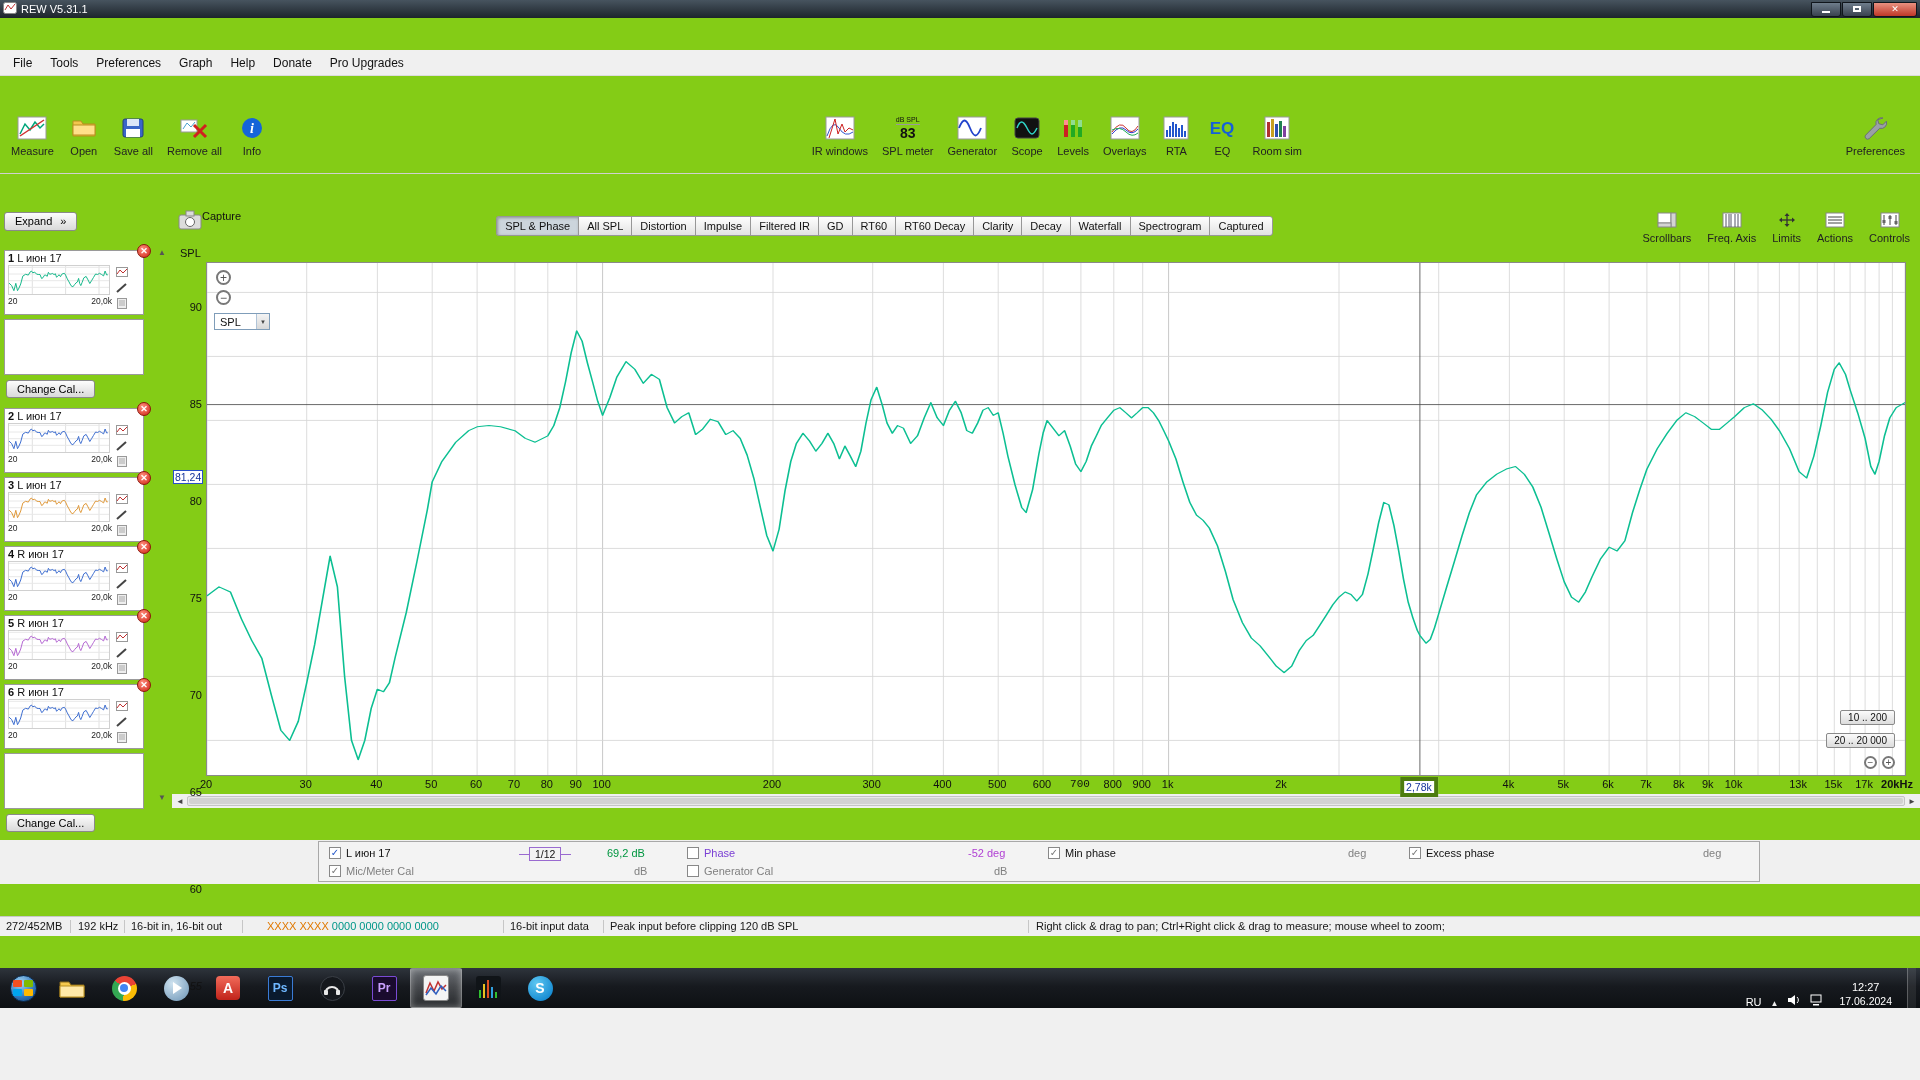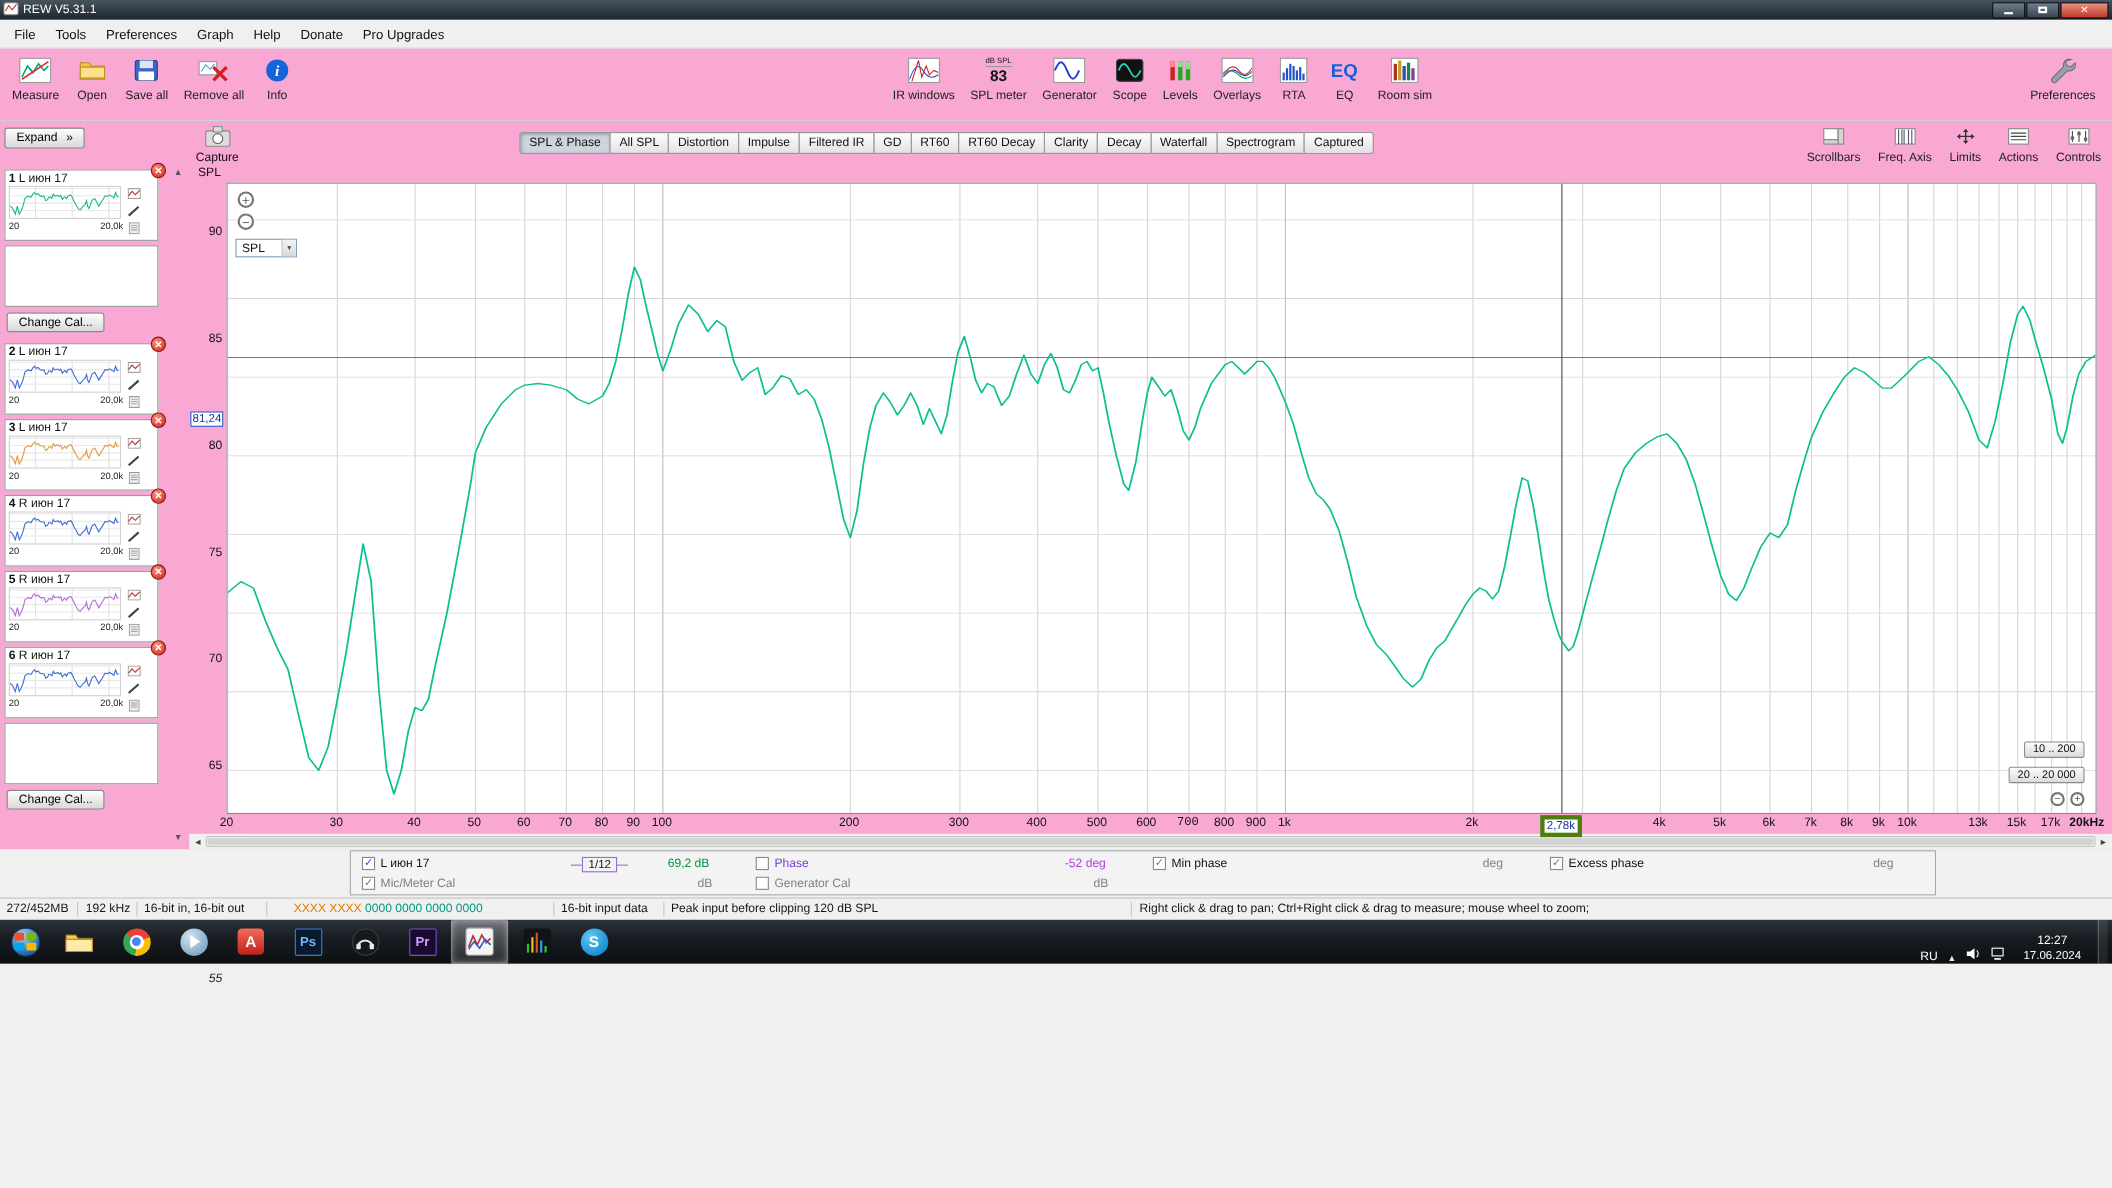--- a/index.html
+++ b/index.html
@@ -1,17 +1,17 @@
 <!DOCTYPE html>
 <html><head>
 <meta charset="utf-8">
 <style>
 *{margin:0;padding:0;box-sizing:border-box;}
 html,body{width:1920px;height:1080px;overflow:hidden;font-family:"Liberation Sans",sans-serif;font-size:12px;background:#f0f0f0;color:#111;}
-.app{width:1920px;height:876px;display:flex;flex-direction:column;background:#f9a8d4;}
+.app{width:1920px;height:1008px;display:flex;flex-direction:column;background:#84cc16;gap:32px;}
 
 
 .titlebar{height:18px;background:linear-gradient(#47545f,#1d242b);color:#fff;display:flex;align-items:center;padding:0 3px;font-size:11px;flex:0 0 auto;}
 .title-text{margin-left:4px;}
 .win-controls{margin-left:auto;display:flex;gap:1px;}
 .win-btn{width:30px;height:15px;display:flex;align-items:center;justify-content:center;background:linear-gradient(#6f7d8c,#39424f);border:1px solid #10151b;border-radius:0 0 3px 3px;color:#fff;font-size:9px;line-height:1;}
 .win-btn.close{width:44px;background:linear-gradient(#ea9180,#bf3727);}
 .win-btn.min i{display:block;width:8px;height:2px;background:#fff;margin-top:5px;}
 .win-btn.max i{display:block;width:8px;height:6px;border:2px solid #fff;}
 
@@ -47,21 +47,21 @@
 .thumb{width:102px;height:30px;border:1px solid #d0d0d0;background:#fff;}
 .icons-col{display:flex;flex-direction:column;gap:2px;align-items:center;width:16px;padding-top:1px;}
 .meas-range{display:flex;justify-content:space-between;width:104px;font-size:8.5px;color:#222;margin-top:1px;}
 .close-btn{position:absolute;top:-7px;right:-8px;width:14px;height:14px;border-radius:50%;background:radial-gradient(circle at 35% 30%,#ff8d7d,#d02718);color:#fff;font-size:9px;font-weight:bold;display:flex;align-items:center;justify-content:center;border:1px solid #8d150a;z-index:3;}
 .notes-box{background:#fff;border:1px solid #9a9a9a;height:56px;margin:4px 6px 4px 1px;width:140px;}
 .change-cal{font-size:11px;border:1px solid #8a8a8a;border-radius:3px;background:linear-gradient(#fdfdfd,#d9d9d9);padding:2px 10px;margin:1px 0 6px 3px;display:inline-block;}
 
 
 .graph-col{flex:1;display:flex;flex-direction:column;min-width:0;}
 .graph-header{height:56px;display:flex;align-items:flex-start;padding:2px 10px 0 6px;flex:0 0 auto;}
-.capture{display:flex;flex-direction:column;align-items:center;font-size:11px;margin-top:2px;}
+.capture{display:flex;align-items:flex-start;font-size:11px;margin-top:2px;}
 .tabs{display:flex;margin:8px 0 0 255px;}
 .tab{font-size:11px;padding:3px 8px;border:1px solid #979797;border-right:none;background:linear-gradient(#fefefe,#e2e2e2);white-space:nowrap;}
 .tab:first-child{border-radius:3px 0 0 3px;}
 .tab:last-child{border-right:1px solid #979797;border-radius:0 3px 3px 0;}
 .tab.active{background:#ccd5dc;box-shadow:inset 1px 1px 3px rgba(0,0,0,.3);}
 .view-btns{margin-left:auto;display:flex;gap:16px;margin-top:4px;}
 .view-btn{display:flex;flex-direction:column;align-items:center;font-size:11px;color:#222;gap:2px;}
 
 
 .chart-zone{flex:1;display:grid;grid-template-columns:34px 1fr 14px;grid-template-rows:1fr 18px 14px;min-height:0;}
@@ -738,21 +738,21 @@
             <div class="xlab" style="left: 395.617px;">100</div>
             <div class="xlab" style="left: 566px;">200</div>
             <div class="xlab" style="left: 665.668px;">300</div>
             <div class="xlab" style="left: 736.383px;">400</div>
             <div class="xlab" style="left: 791.234px;">500</div>
             <div class="xlab" style="left: 836.051px;">600</div>
             <div class="xlab" style="left: 873.943px; font-family: Liberation Mono, monospace;">700</div>
             <div class="xlab" style="left: 906.766px;">800</div>
             <div class="xlab" style="left: 935.718px;">900</div>
             <div class="xlab" style="left: 961.617px;">1k</div>
-            <div class="xlab" style="left: 1132px;">2k</div>
+            <div class="xlab" style="left: 1075px;">2k</div>
             <div class="xlab" style="left: 1302.38px;">4k</div>
             <div class="xlab" style="left: 1357.23px;">5k</div>
             <div class="xlab" style="left: 1402.05px;">6k</div>
             <div class="xlab" style="left: 1439.94px;">7k</div>
             <div class="xlab" style="left: 1472.77px;">8k</div>
             <div class="xlab" style="left: 1501.72px;">9k</div>
             <div class="xlab" style="left: 1527.62px;">10k</div>
             <div class="xlab" style="left: 1592.11px;">13k</div>
             <div class="xlab" style="left: 1627.28px;">15k</div>
             <div class="xlab" style="left: 1658.05px;">17k</div>

